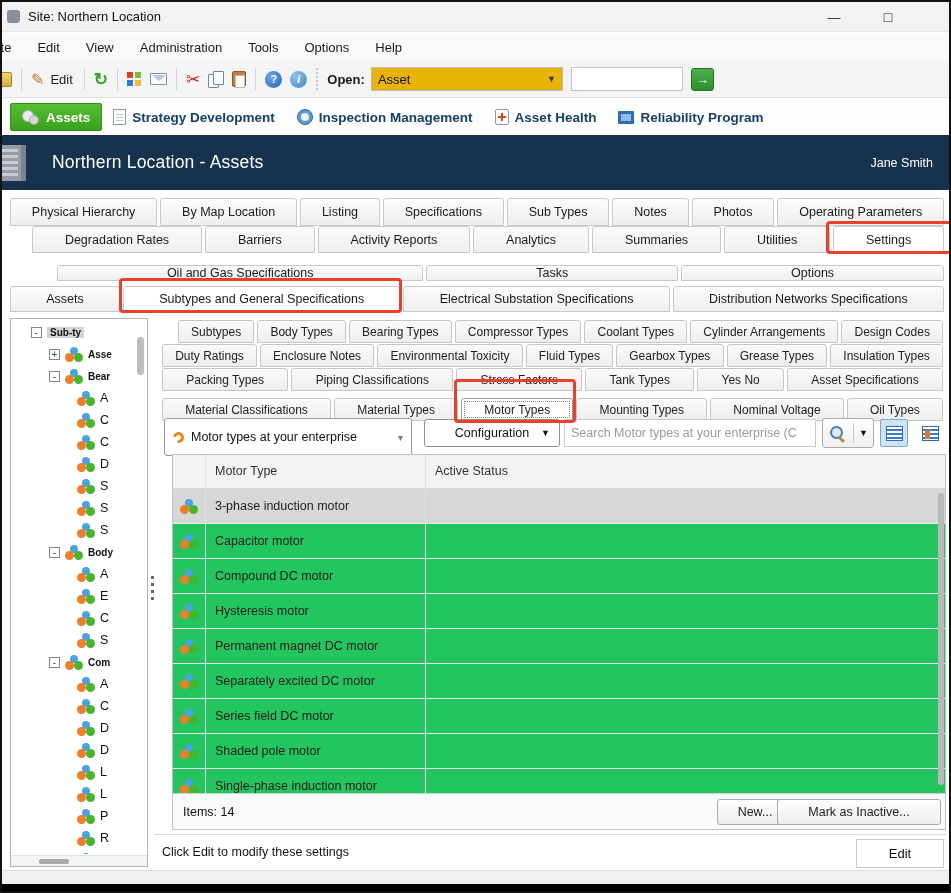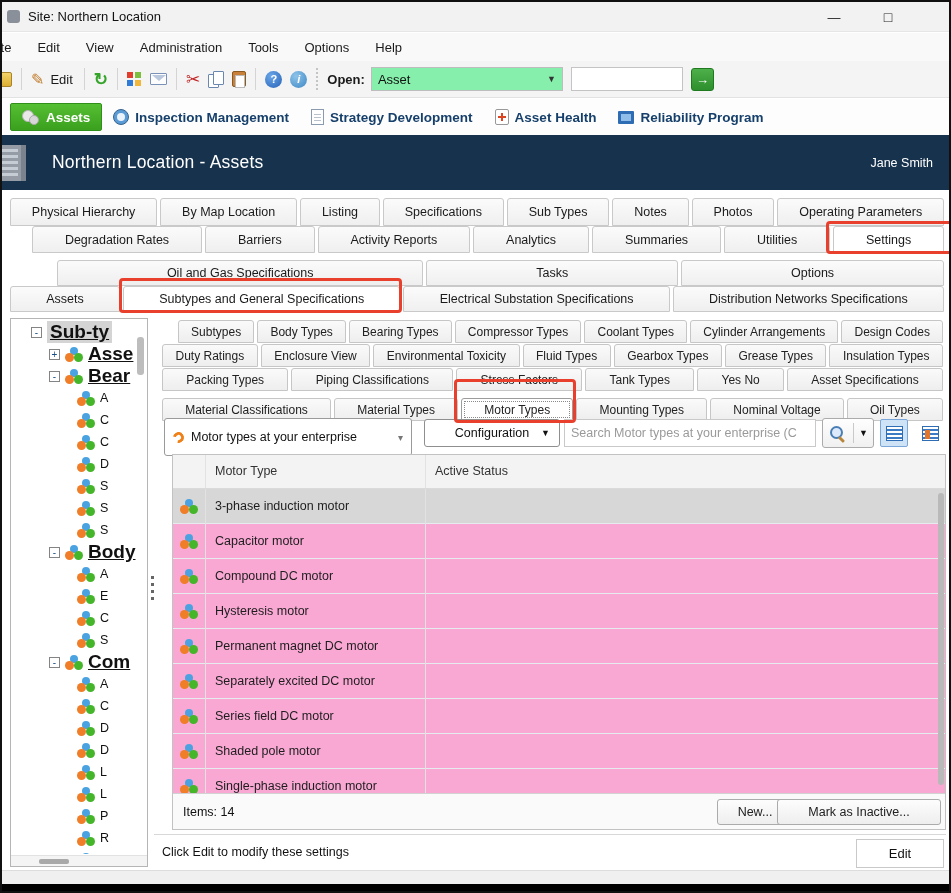--- a/index.html
+++ b/index.html
@@ -36,21 +36,21 @@
   .mail-icon::before{ content:""; position:absolute; left:1px; top:1px; border-left:7px solid transparent; border-right:7px solid transparent; border-top:6px solid #b9c8dd;}
   .scissors-icon{ font-size:17px; color:#c22222; line-height:1;}
   .copy-icon{ width:16px; height:16px;}
   .copy-icon::before, .copy-icon::after{ content:""; position:absolute; width:9px; height:12px; background:#fff; border:1px solid #6a87b0; border-radius:1px;}
   .copy-icon::before{ left:0; top:3px;} .copy-icon::after{ left:5px; top:0;}
   .paste-icon{ width:14px; height:16px; background:#c9803a; border:1px solid #8a5a20; border-radius:2px;}
   .paste-icon::after{ content:""; position:absolute; left:2px; top:3px; width:8px; height:11px; background:#fff; border:1px solid #bbb;}
   .help-icon,.info-icon{ width:17px; height:17px; border-radius:50%; background:radial-gradient(circle at 35% 30%, #6aa6e8, #2762b8); color:#fff; font-size:11px; font-weight:bold; display:flex; align-items:center; justify-content:center;}
   .info-icon{ background:radial-gradient(circle at 35% 30%, #8fc4ea, #3c87c4); font-style:italic;}
   .open-label{ font-size:13px; color:#1a1a1a; font-weight:bold; margin:0 6px 0 4px;}
-  .open-combo{ width:192px; height:24px; background:#86efac; border:1px solid #bdbdbd; display:flex; align-items:center; font-size:13px; color:#111; padding:0 6px; position:relative;}
+  .open-combo{ width:192px; height:24px; background:#eab308; border:1px solid #bdbdbd; display:flex; align-items:center; font-size:13px; color:#111; padding:0 6px; position:relative;}
   .open-combo .combo-arrow{ position:absolute; right:6px; font-size:9px; color:#333;}
   .toolbar-input{ width:112px; height:24px; background:#fff; border:1px solid #c4c4c4; margin-left:8px; font-size:13px; padding:0 4px;}
   .go-btn{ width:23px; height:23px; margin-left:8px; background:linear-gradient(#4db04a,#2d8f2d); border:1px solid #1f7a1f; border-radius:3px; color:#fff; font-size:13px; font-weight:bold; display:flex; align-items:center; justify-content:center;}
 
   
   .modulebar{ position:absolute; left:0; top:97px; right:0; height:36px; background:#fdfdfd; display:flex; align-items:center; }
   .mtab{ height:28px; display:flex; align-items:center; gap:6px; padding:0 11px; font-size:13.5px; font-weight:bold; color:#16406b; white-space:nowrap;}
   .mtab.active{ background:linear-gradient(#55bf32,#3aa01e); border:1px solid #2f8f18; border-radius:2px; color:#fff; margin-left:8px;}
   .gears-icon{ width:18px; height:15px; position:relative; flex:none;}
   .gears-icon::before{ content:""; position:absolute; left:0; top:0; width:10px; height:10px; border-radius:50%; background:#e9e9e9; border:1px solid #b5b5b5;}
@@ -70,38 +70,38 @@
   .building-icon::after{ content:""; position:absolute; inset:4px 3px; background:repeating-linear-gradient(#c6ccd3 0 3px, transparent 3px 6px);}
   .navy-title{ margin-left:26px; font-size:17.5px; color:#fff; letter-spacing:.2px;}
   .navy-user{ position:absolute; right:16px; font-size:12.5px; color:#fff;}
 
   
   .tab-row{ position:absolute; display:flex; right:2px; }
   .otab{ flex:1 1 auto; margin-right:3px; background:linear-gradient(#fbfbfb,#efefef); border:1px solid #c9c9c9; border-radius:3px 3px 0 0; display:flex; align-items:center; justify-content:center; font-size:12.5px; color:#1a1a1a; position:relative; white-space:nowrap; padding:0 9px;}
   .otab.selected{ background:#fff; }
   .row1{ left:8px; top:196px; height:28px;}
   .row2{ left:30px; top:224px; height:27px;}
-  .row3{ left:55px; top:258px; height:26px;}
+  .row3{ left:55px; top:258px; height:26px;align-items:center;}
   .row4{ left:8px; top:284px; height:26px;}
 
   
   .annotate::after{ content:""; position:absolute; border:3px solid #e8402c; border-radius:4px; pointer-events:none; z-index:40;}
   .annotate-settings::after{ top:-6px; right:-12px; bottom:-2px; left:-8px;}
   .annotate-subtypes::after{ top:-9px; right:-3px; bottom:-2px; left:-5px;}
   .annotate-motor::after{ top:-20px; right:-4px; bottom:-3px; left:-8px;}
 
   
   .treepanel{ position:absolute; left:8px; top:316px; width:138px; height:549px; border:1px solid #b5b5b5; background:#fff; overflow:hidden;}
   .tree{ position:absolute; inset:2px 0 12px 0; overflow:hidden;}
   .tree-row{ height:22px; display:flex; align-items:center; white-space:nowrap; font-size:12.5px; color:#111;}
   .tree-row.root{ padding-left:20px; }
   .tree-row.lvl1{ padding-left:38px; }
   .tree-row.lvl2{ padding-left:66px; }
   .expander{ width:11px; height:11px; border:1px solid #848484; background:#fff; font-size:10px; line-height:9px; text-align:center; color:#1b4f8a; margin-right:5px; flex:none;}
-  .group .tree-label, .root .tree-label{ font-weight:bold; font-size:19px;text-decoration:underline;}
+  .group .tree-label, .root .tree-label{ font-weight:bold; font-size:10px;}
   .selected-node .tree-label{ background:#d4d4d4; padding:0 3px;}
   .tree-icon{ position:relative; width:18px; height:15px; flex:none; margin-right:5px;}
   .tree-icon::before{ content:""; position:absolute; left:5px; top:0; width:8px; height:8px; border-radius:50%; background:#4aa3e0;}
   .tree-icon::after{ content:""; position:absolute; left:0; top:6px; width:9px; height:9px; border-radius:50%; background:#f07d28;}
   .tree-icon i{ position:absolute; right:0; top:6px; width:9px; height:9px; border-radius:50%; background:#45b52a; display:block;}
   .tree-vscroll{ position:absolute; right:3px; top:18px; width:7px; height:38px; background:#bdbdbd; border-radius:3px;}
   .tree-hscroll{ position:absolute; left:0; right:0; bottom:0; height:11px; background:#f4f4f4; border-top:1px solid #e2e2e2;}
   .tree-hthumb{ position:absolute; left:28px; top:3px; width:30px; height:5px; background:#a9a9a9; border-radius:2px;}
   .splitter{ position:absolute; left:146px; top:316px; width:10px; height:549px;}
   .splitter-dots{ position:absolute; left:3px; top:258px; width:3px; height:28px;
@@ -137,21 +137,21 @@
   .detailview-icon{ width:17px; height:15px; border:1px solid #2e6db4; background:
       linear-gradient(#e2762c 0 0) 2px 3px/5px 9px no-repeat,
       repeating-linear-gradient(#fff 0 2px, #3a7bc4 2px 4px);}
 
   
   .grid{ position:absolute; left:12px; right:4px; top:136px; height:376px; border:1px solid #c2c2c2; background:#fcfcfc; display:flex; flex-direction:column;}
   .grid-header{ height:34px; flex:none; background:#f3f3f3; border-bottom:1px solid #dadada; position:relative;}
   .grid-header .hc1{ position:absolute; left:42px; top:9px; font-size:12.5px; color:#333;}
   .grid-header .hc2{ position:absolute; left:262px; top:9px; font-size:12.5px; color:#333;}
   .grid-rows{ flex:1; overflow:hidden; position:relative; background:#fbfbfb;}
-  .g-row{ height:35px; display:flex; align-items:center; background:#f9a8d4; border-bottom:1px solid #e6ebf0;}
+  .g-row{ height:35px; display:flex; align-items:center; background:#22c55e; border-bottom:1px solid #e6ebf0;}
   .g-row.selected{ background:#d7d7d7;}
   .g-row .tree-icon{ margin-left:7px; margin-right:0;}
   .g-name{ position:absolute; left:42px; font-size:12.5px; color:#1d1d1d;}
   .g-row{ position:relative; }
   .g-status{ position:absolute; left:262px; font-size:12.5px; color:#1d1d1d;}
   .col-line{ position:absolute; top:0; bottom:0; width:1px; background:#e2e2e2; z-index:5;}
   .cl1{ left:32px;} .cl2{ left:252px;}
   .grid-vscroll{ position:absolute; right:1px; top:4px; bottom:8px; width:6px; background:#b9b9b9; border-radius:3px; z-index:6;}
   .grid-footer{ height:36px; flex:none; border-top:1px solid #d2d2d2; background:#fafafa; display:flex; align-items:center; position:relative;}
   .items-count{ margin-left:10px; font-size:12.5px; color:#111;}
@@ -217,26 +217,26 @@
     <input class="toolbar-input" style="">
     <div class="go-btn">→</div>
   </div>
 
   <div class="modulebar">
     <div class="mtab active">
       <span class="gears-icon"></span>
       <span>Assets</span>
     </div>
     <div class="mtab">
+      <span class="doc-icon"></span>
+      <span>Strategy Development</span>
+    </div>
+    <div class="mtab">
       <span class="gauge-icon"></span>
       <span>Inspection Management</span>
-    </div>
-    <div class="mtab">
-      <span class="doc-icon"></span>
-      <span>Strategy Development</span>
     </div>
     <div class="mtab">
       <span class="health-icon"></span>
       <span>Asset Health</span>
     </div>
     <div class="mtab">
       <span class="program-icon"></span>
       <span>Reliability Program</span>
     </div>
   </div>
@@ -474,21 +474,21 @@
         <div class="itab">Body Types</div>
         <div class="itab">Bearing Types</div>
         <div class="itab">Compressor Types</div>
         <div class="itab">Coolant Types</div>
         <div class="itab">Cylinder Arrangements</div>
         <div class="itab">Design Codes</div>
       </div>
     <div class="itab-row irow2">
 
     <div class="itab">Duty Ratings</div>
-        <div class="itab">Enclosure View</div>
+        <div class="itab">Enclosure Notes</div>
         <div class="itab">Environmental Toxicity</div>
         <div class="itab">Fluid Types</div>
         <div class="itab">Gearbox Types</div>
         <div class="itab">Grease Types</div>
         <div class="itab">Insulation Types</div>
       </div>
     <div class="itab-row irow3">
 
     <div class="itab">Packing Types</div>
         <div class="itab">Piping Classifications</div>

